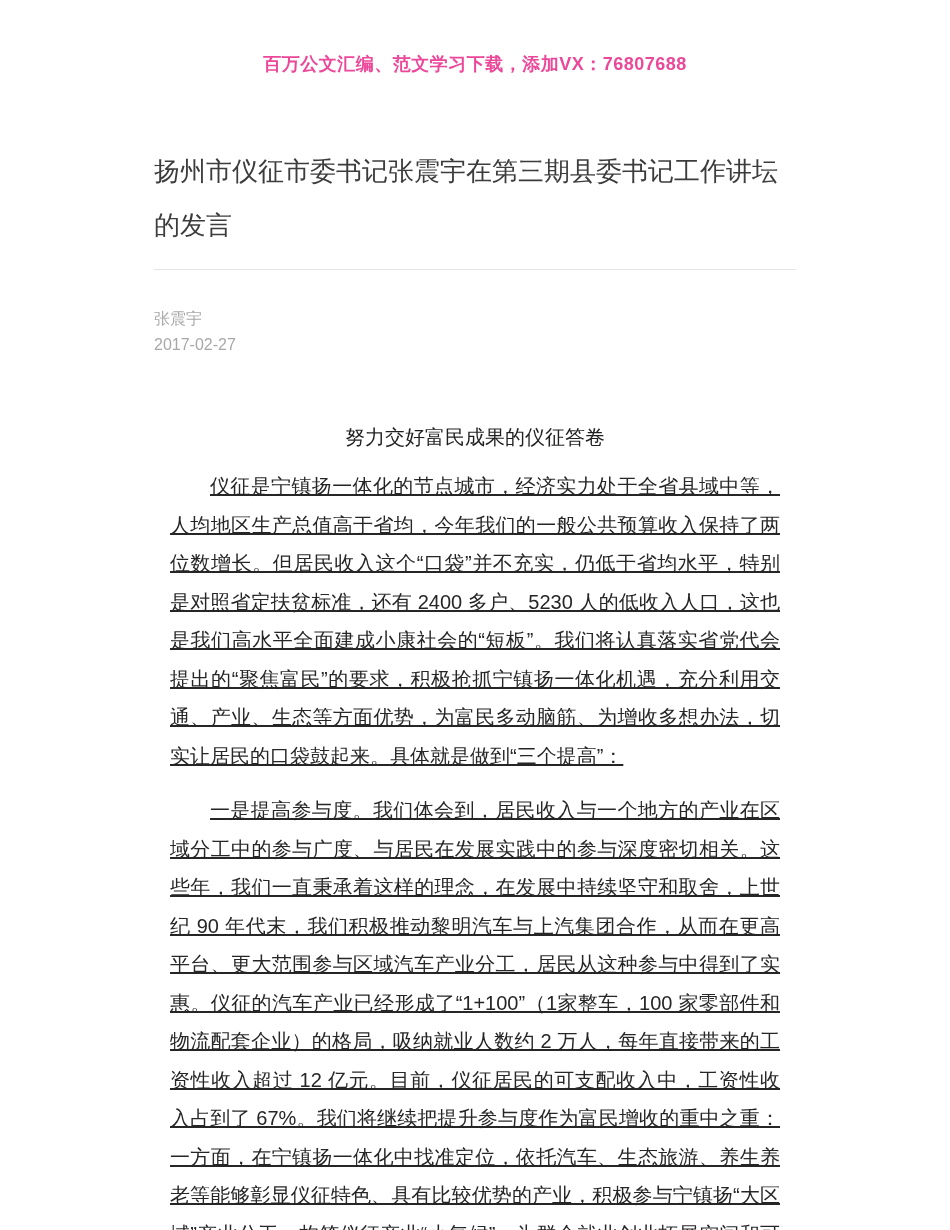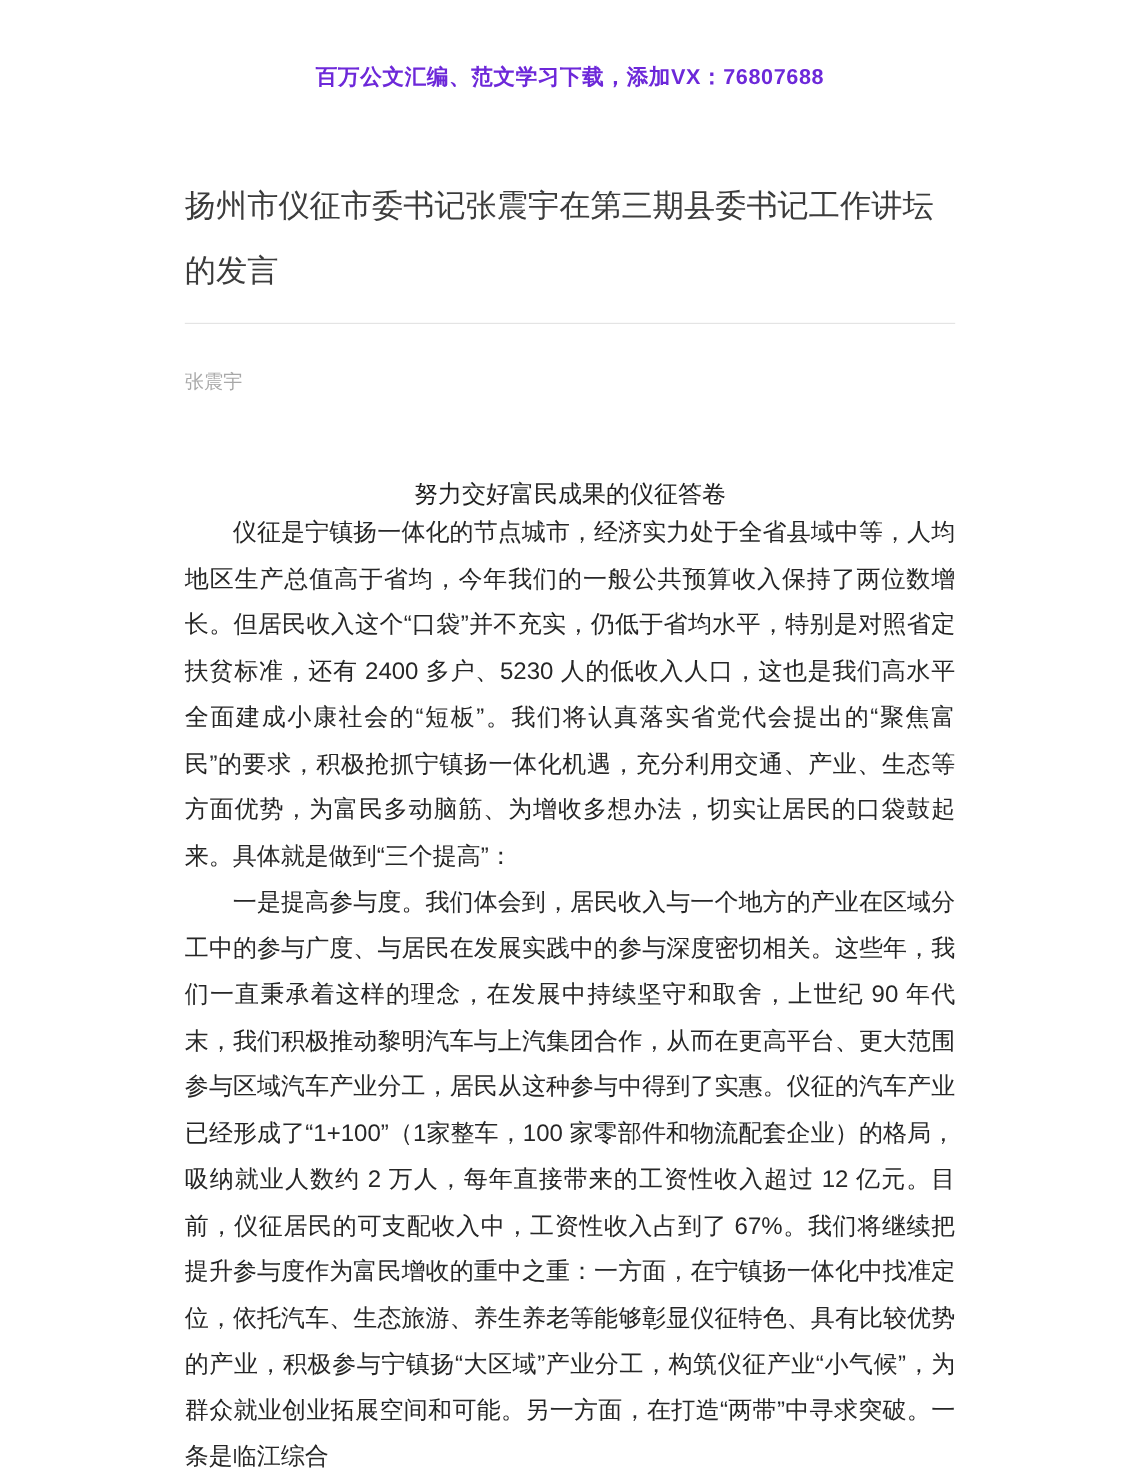--- a/index.html
+++ b/index.html
@@ -55,42 +55,44 @@
     margin-top: 66px;
     text-align: center;
     font-weight: normal;
     font-size: 20px;
     color: #1f1f1f;
   }
   .body-text {
     margin-top: 0;
   }
   .para {
-    margin: 0;
+    margin: 16px;
     font-size: 20px;
     line-height: 38.5px;
     color: #262626;
     text-align: justify;
     text-indent: 2em;
     word-break: break-all;
+    text-decoration: underline;
   }
 </style>
 </head>
 <body>
 
 <div class="page">
 
-  <div class="promo" style="color: #6d28d9;">百万公文汇编、范文学习下载，添加VX：76807688</div>
+  <div class="promo" style="color: #ec4899;">百万公文汇编、范文学习下载，添加VX：76807688</div>
 
   <h1 class="title" style="color: rgb(60, 60, 60);">扬州市仪征市委书记张震宇在第三期县委书记工作讲坛的发言</h1>
 
   <hr class="divider">
 
   <div class="meta" style="color: rgb(168, 168, 168); margin-top: 36px;">
     <span class="author">张震宇</span>
+    <span class="date">2017-02-27</span>
   </div>
 
   <div class="subtitle">努力交好富民成果的仪征答卷</div>
 
   <div class="body-text">
     <p class="para">仪征是宁镇扬一体化的节点城市，经济实力处于全省县域中等，人均地区生产总值高于省均，今年我们的一般公共预算收入保持了两位数增长。但居民收入这个“口袋”并不充实，仍低于省均水平，特别是对照省定扶贫标准，还有 2400 多户、5230 人的低收入人口，这也是我们高水平全面建成小康社会的“短板”。我们将认真落实省党代会提出的“聚焦富民”的要求，积极抢抓宁镇扬一体化机遇，充分利用交通、产业、生态等方面优势，为富民多动脑筋、为增收多想办法，切实让居民的口袋鼓起来。具体就是做到“三个提高”：</p>
     <p class="para">一是提高参与度。我们体会到，居民收入与一个地方的产业在区域分工中的参与广度、与居民在发展实践中的参与深度密切相关。这些年，我们一直秉承着这样的理念，在发展中持续坚守和取舍，上世纪 90 年代末，我们积极推动黎明汽车与上汽集团合作，从而在更高平台、更大范围参与区域汽车产业分工，居民从这种参与中得到了实惠。仪征的汽车产业已经形成了“1+100”（1家整车，100 家零部件和物流配套企业）的格局，吸纳就业人数约 2 万人，每年直接带来的工资性收入超过 12 亿元。目前，仪征居民的可支配收入中，工资性收入占到了 67%。我们将继续把提升参与度作为富民增收的重中之重：一方面，在宁镇扬一体化中找准定位，依托汽车、生态旅游、养生养老等能够彰显仪征特色、具有比较优势的产业，积极参与宁镇扬“大区域”产业分工，构筑仪征产业“小气候”，为群众就业创业拓展空间和可能。另一方面，在打造“两带”中寻求突破。一条是临江综合</p>
   </div>
 
 </div>

